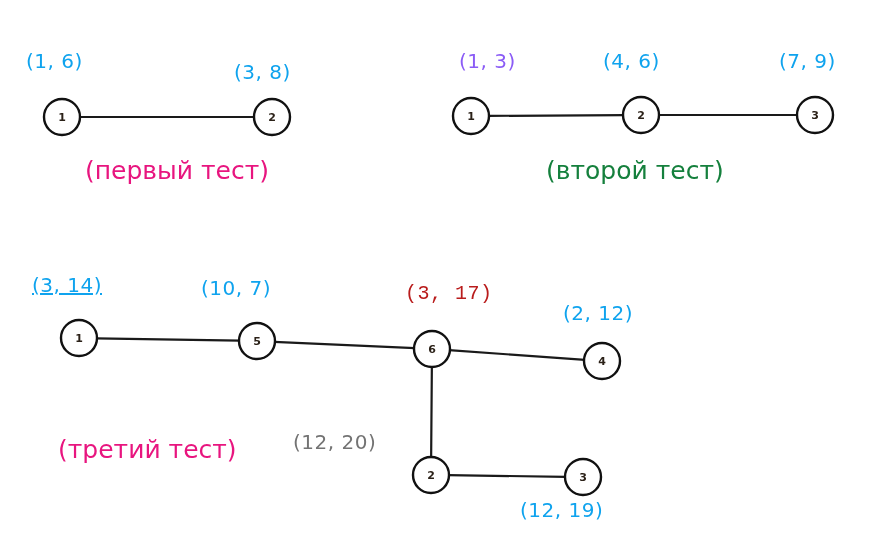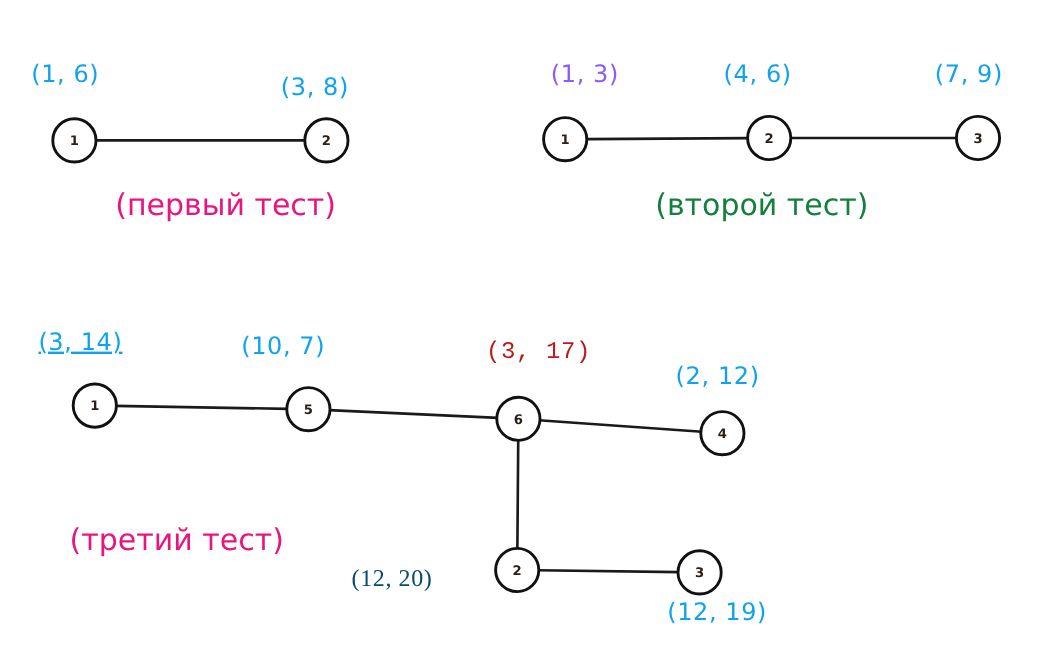--- a/index.html
+++ b/index.html
@@ -99,26 +99,26 @@
         <text x="602" y="361.5" class="node-label" fill="#2b2118">4</text>
         <circle cx="431" cy="475" r="18" class="node-circle" fill="#ffffff" stroke="#111111"></circle>
         <text x="431" y="475.5" class="node-label" fill="#2b2118">2</text>
         <circle cx="583" cy="477" r="18" class="node-circle" fill="#ffffff" stroke="#111111"></circle>
         <text x="583" y="477.5" class="node-label" fill="#2b2118">3</text>
       </g>
     </svg>
   <div id="label-layer">
       <div class="range-label" style="left: 26px; top: 51px; color: rgb(15, 163, 238);">(1, 6)</div>
       <div class="range-label" style="left: 234px; top: 62px; color: rgb(15, 163, 238);">(3, 8)</div>
-      <div class="caption-label" style="left: 96px; top: 158px; color: rgb(232, 21, 127);">(первый тест)</div>
+      <div class="caption-label" style="left: 85px; top: 158px; color: rgb(232, 21, 127);">(первый тест)</div>
       <div class="range-label" style="left: 434px; top: 51px; color: #8b5cf6; margin-left: 25px;">(1, 3)</div>
       <div class="range-label" style="left: 603px; top: 51px; color: rgb(15, 163, 238);">(4, 6)</div>
       <div class="range-label" style="left: 779px; top: 51px; color: rgb(15, 163, 238);">(7, 9)</div>
       <div class="caption-label" style="left: 546px; top: 158px; color: #15803d;">(второй тест)</div>
       <div class="range-label" style="left: 32px; top: 275px; color: rgb(15, 163, 238); text-decoration: underline;">(3, 14)</div>
       <div class="range-label" style="left: 201px; top: 278px; color: rgb(15, 163, 238);">(10, 7)</div>
       <div class="range-label" style="left: 405px; top: 284px; color: #b91c1c; font-family: Liberation Mono, monospace;">(3, 17)</div>
       <div class="range-label" style="left: 563px; top: 303px; color: rgb(15, 163, 238);">(2, 12)</div>
-      <div class="range-label" style="left: 293px; top: 472px; color: #0c4a6e; font-family: Liberation Serif, serif;">(12, 20)</div>
-      <div class="range-label" style="left: 520px; top: 500px; color: rgb(15, 163, 238); margin-left: 36px;">(12, 19)</div>
+      <div class="range-label" style="left: 293px; top: 432px; color: #737373;">(12, 20)</div>
+      <div class="range-label" style="left: 520px; top: 500px; color: rgb(15, 163, 238);">(12, 19)</div>
       <div class="caption-label" style="left: 58px; top: 437px; color: rgb(232, 21, 127);">(третий тест)</div>
     </div>
 </div>
 
 </body></html>

